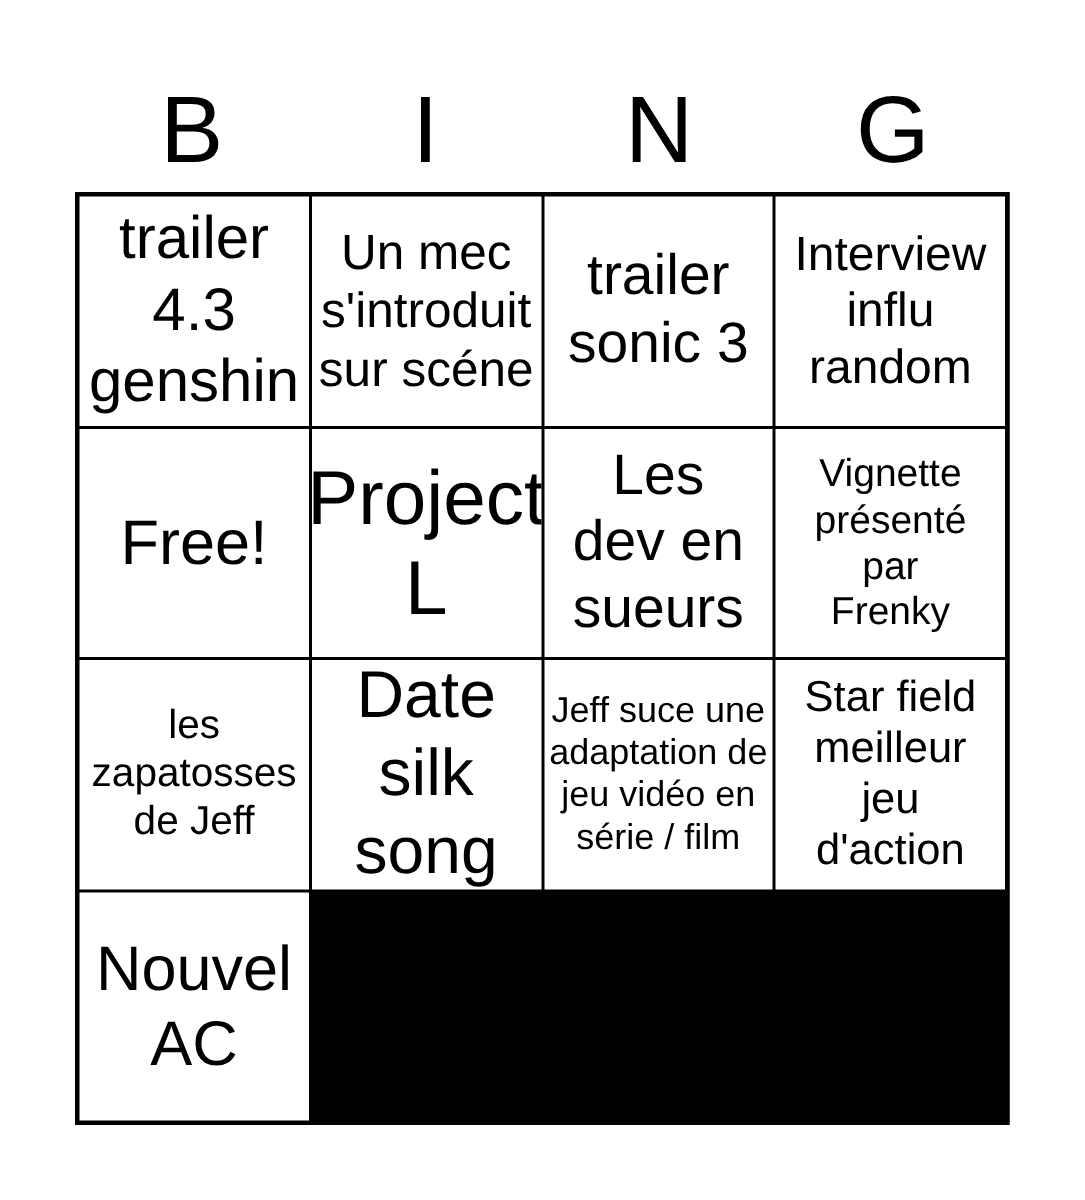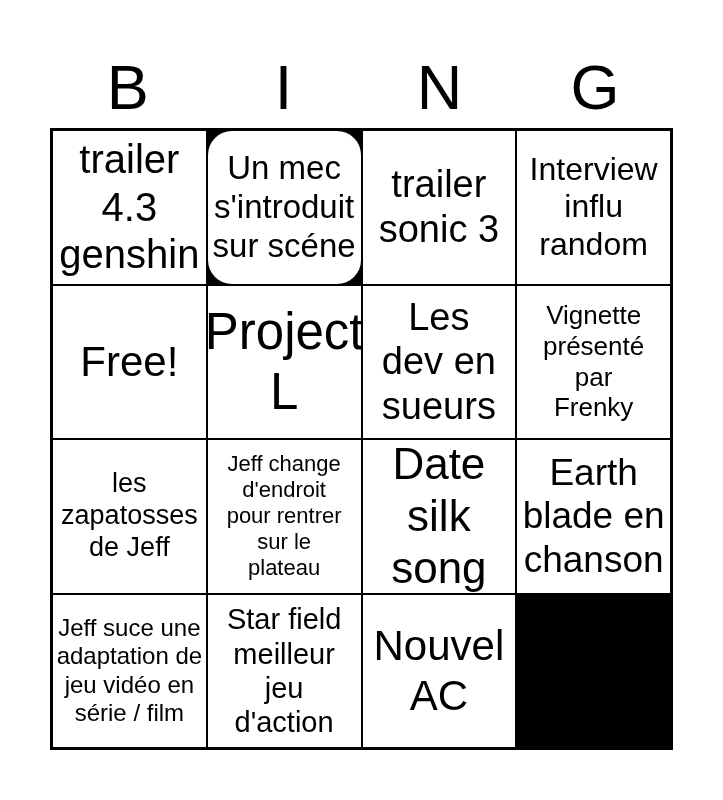--- a/index.html
+++ b/index.html
@@ -52,21 +52,21 @@
     text-align: center;
     white-space: pre-line;
     line-height: 1.18;
     padding: 2px;
     box-sizing: border-box;
     overflow: hidden;
     cursor: pointer;
   }
   
   .fs-c0  { font-size: 40px; }
-  .fs-c1  { font-size: 33px; border-radius: 24px; }
+  .fs-c1  { font-size: 33px; }
   .fs-c2  { font-size: 38px; }
   .fs-c3  { font-size: 32px; }
   .fs-c4  { font-size: 42px; text-align: right; }
   .fs-c5  { font-size: 51px; }
   .fs-c6  { font-size: 38px; }
   .fs-c7  { font-size: 26px; }
   .fs-c8  { font-size: 27px; }
   .fs-c9  { font-size: 22px; }
   .fs-c10 { font-size: 24px; }
   .fs-c11 { font-size: 44px; }
@@ -107,32 +107,24 @@
 dev en
 sueurs</div>
     <div class="cell fs-c7">Vignette
 présenté
 par
 Frenky</div>
 
     <div class="cell fs-c8">les
 zapatosses
 de Jeff</div>
-    <div class="cell fs-c9">Jeff change
-d'endroit
-pour rentrer
-sur le
-plateau</div>
     <div class="cell fs-c11">Date
 silk
 song</div>
 
-    <div class="cell fs-c12">Earth
-blade en
-chanson</div>
     <div class="cell fs-c13">Jeff suce une
 adaptation de
 jeu vidéo en
 série / film</div>
     <div class="cell fs-c15">Star field
 meilleur
 jeu
 d'action</div>
     <div class="cell fs-c14">Nouvel
 AC</div>

